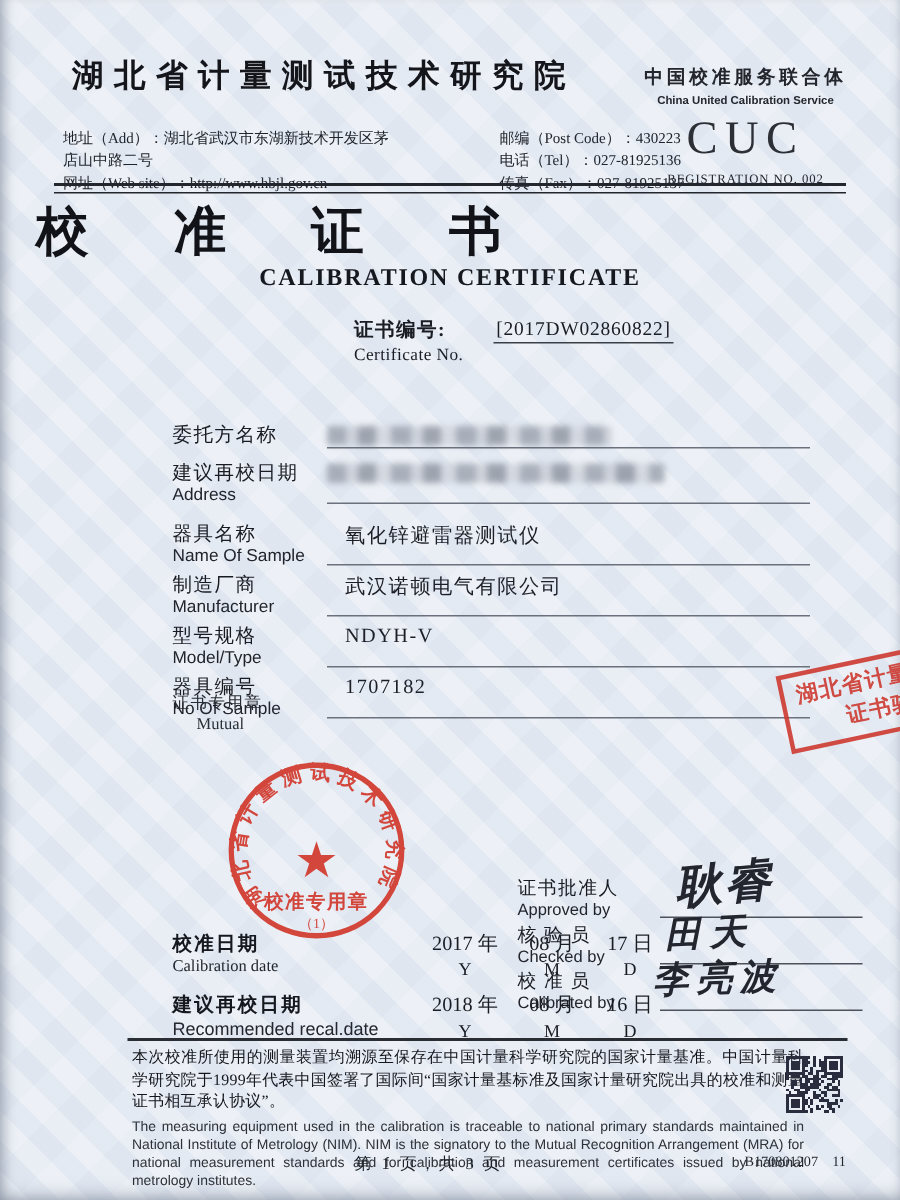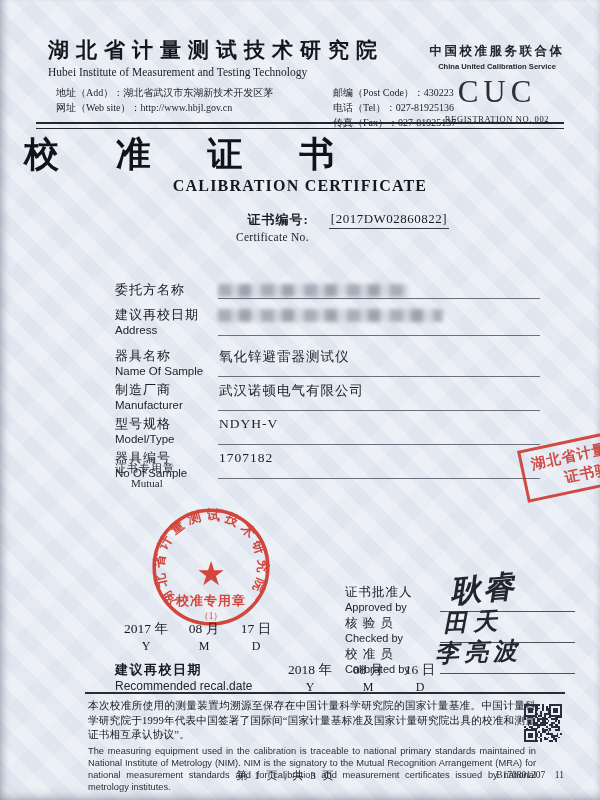--- a/index.html
+++ b/index.html
@@ -14,44 +14,44 @@
       inset -4px 0 7px -5px rgba(130,140,158,.45),
       inset 0 -9px 11px -7px rgba(110,120,138,.55),
       inset 0 5px 7px -5px rgba(255,255,255,.7);
     font-family:"Liberation Serif","DejaVu Serif",serif;
     color:#1a1d24;
   }
   .abs{position:absolute;}
   
   .inst-cn{left:48px;top:36px;font-size:21px;font-weight:bold;letter-spacing:7px;color:#14161b;white-space:nowrap;}
   .inst-en{left:48px;top:66px;font-size:11.5px;color:#1b1e25;}
-  .addr-block{left:56px;top:85px;width:296px;font-size:10px;line-height:1.5;color:#20242c;}
+  .addr-block{left:42px;top:85px;width:296px;font-size:10px;line-height:1.5;color:#20242c;}
   .contact-block{left:333px;top:85px;width:200px;font-size:10px;line-height:1.5;color:#20242c;}
   .cuc{left:408px;top:43px;width:178px;text-align:center;color:#23262d;}
   .cuc-cn{font-size:12.5px;font-weight:bold;letter-spacing:2.5px;}
   .cuc-en{font-size:7.6px;font-weight:bold;font-family:"Liberation Sans","DejaVu Sans",sans-serif;margin-top:2px;}
   .cuc-abbr{font-size:31px;letter-spacing:5px;margin-top:3px;color:#2c2f36;text-align:center;}
   .cuc-reg{font-size:8.5px;letter-spacing:.6px;margin-top:4px;}
   .rule-double{left:36px;top:122px;width:528px;height:4px;border-top:2.5px solid #23262c;border-bottom:1.5px solid #23262c;}
   
   .title-cn{left:0;top:131px;width:100%;font-size:35px;font-weight:bold;letter-spacing:24px;text-indent:24px;color:#111318;}
   .title-en{left:0;top:177px;width:100%;text-align:center;font-size:16px;font-weight:bold;letter-spacing:1.2px;color:#15181e;}
   
   .certno{left:236px;top:211px;display:flex;align-items:flex-start;}
   .certno-labels{font-size:13px;}
-  .certno-cn{font-weight:bold;letter-spacing:1px;text-align:right;}
+  .certno-cn{font-weight:bold;letter-spacing:1px;}
   .certno-en{font-size:11.5px;margin-top:2px;letter-spacing:.3px;}
   .certno-value{font-size:13px;margin-left:20px;border-bottom:1px solid #3a3e46;padding:0 2px 1px 2px;letter-spacing:.5px;}
   
   .fields{left:115px;top:262px;width:425px;margin-top:19px;}
   .frow{position:relative;}
   .frow::after{content:"";position:absolute;left:103px;right:0;bottom:3px;border-bottom:1px solid #6a707c;}
   .flabel-cn{font-size:13px;letter-spacing:1px;color:#181b22;}
   .flabel-en{font-size:11.5px;font-family:"Liberation Sans","DejaVu Sans",sans-serif;color:#21242c;margin-top:0px;}
-  .fvalue{position:absolute;left:104px;top:1px;font-size:13.5px;letter-spacing:1px;color:#1c1f27;}
+  .fvalue{position:absolute;left:115px;top:1px;font-size:13.5px;letter-spacing:1px;color:#1c1f27;}
   .redacted-block{position:absolute;left:103px;top:3px;height:13px;border-radius:2px;
      background:repeating-linear-gradient(90deg,#99a0ac 0 13px,#c8ccd5 13px 21px,#8c929e 21px 33px,#d0d4dc 33px 43px);
      filter:blur(2px);opacity:.8;}
   .w190{width:190px;} .w225{width:225px;}
   .mb-c{margin-bottom:4px;padding-bottom:3px;}
   .mb-g{margin-bottom:8px;padding-bottom:3px;}
   .mb-s{margin-bottom:1px;padding-bottom:3px;}
   
   .stamp-label-cn{left:115px;top:461px;font-size:11px;letter-spacing:1px;color:#272b33;}
   .stamp-label-en{left:131px;top:477px;font-size:11px;color:#2a2e36;}
@@ -90,24 +90,24 @@
   .qr{left:524px;top:701px;width:38px;height:44px;}
   .page-info{left:-14px;top:768px;width:600px;text-align:center;font-size:11px;letter-spacing:2px;color:#1c1f26;}
   .doc-code{right:36px;top:770px;font-size:9.5px;color:#23262d;white-space:pre;}
 </style>
 </head>
 <body>
 
 <div class="page">
 
   <div class="abs inst-cn">湖北省计量测试技术研究院</div>
-  <div class="abs inst-en">Hubei Institute of Measurement and Testing Technology</div>
 
   <div class="abs addr-block">
     <div>地址（Add）：湖北省武汉市东湖新技术开发区茅</div>
+    <div>店山中路二号</div>
     <div>网址（Web site）：http://www.hbjl.gov.cn</div>
   </div>
   <div class="abs contact-block">
     <div>邮编（Post Code）：430223</div>
     <div>电话（Tel）：027-81925136</div>
     <div>传真（Fax）：027-81925137</div>
   </div>
 
   <div class="abs cuc">
     <div class="cuc-cn">中国校准服务联合体</div>
@@ -198,20 +198,24 @@
     <div class="arow">
       <div class="alabel-cn">校 准 员</div>
       <div class="alabel-en">Calibrated by</div>
       <div class="aline"></div>
       <div class="sig sig-3">李亮波</div>
     </div>
   </div>
 
   <div class="abs dates">
     <div class="drow">
+      <div class="dlabels">
+        <div class="dlabel-cn">校准日期</div>
+        <div class="dlabel-en">Calibration date</div>
+      </div>
       <div class="dvals">
         <div class="dcol dc1"><span>2017 年</span><span class="u">Y</span></div>
         <div class="dcol dc2"><span>08 月</span><span class="u">M</span></div>
         <div class="dcol dc3"><span>17 日</span><span class="u">D</span></div>
       </div>
     </div>
     <div class="drow">
       <div class="dlabels">
         <div class="dlabel-cn">建议再校日期</div>
         <div class="dlabel-en sans">Recommended recal.date</div>

